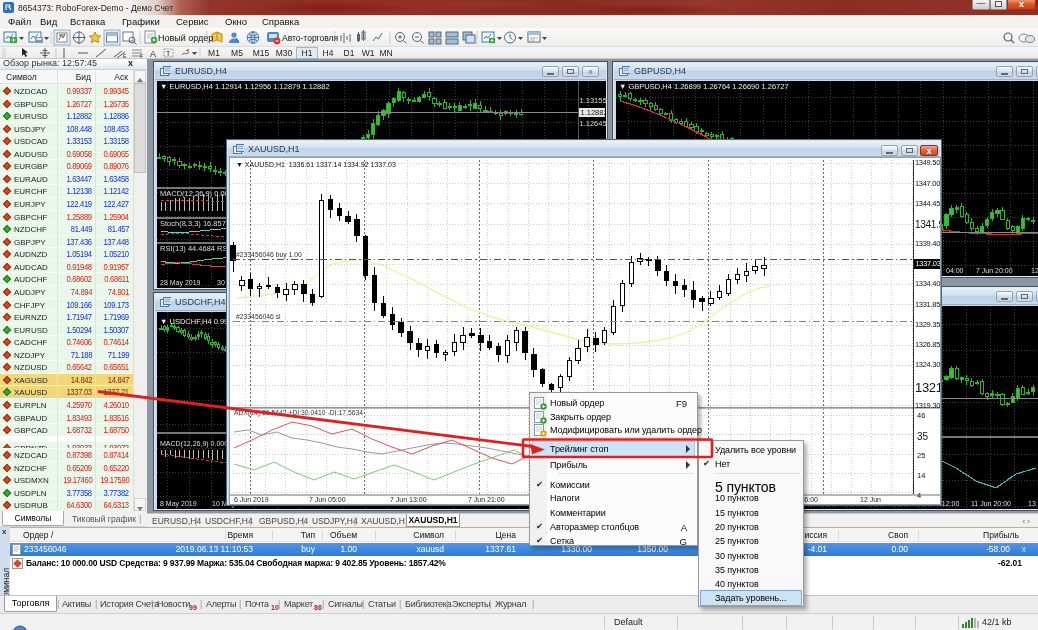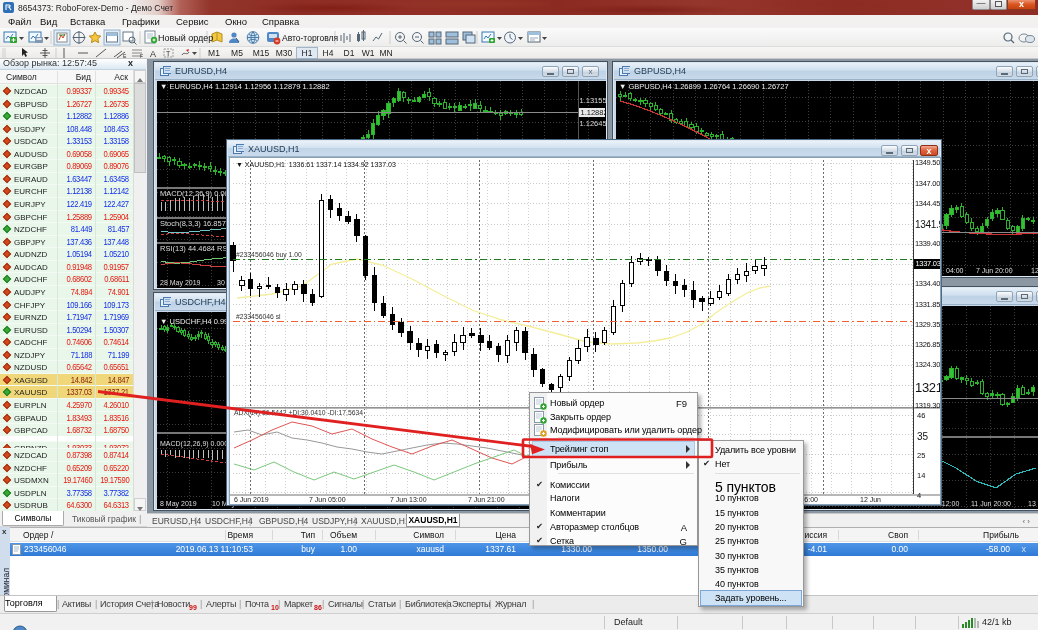--- a/index.html
+++ b/index.html
@@ -1083,23 +1083,31 @@
       <div class="tx" style="right:594px;top:1px">xauusd</div>
       <div class="tx" style="right:522px;top:1px">1337.61</div>
       <div class="tx" style="right:446px;top:1px">1330.00</div>
       <div class="tx" style="right:370px;top:1px">1350.00</div>
       <div class="tx" style="right:293px;top:1px">1337.03</div>
       <div class="tx" style="right:211px;top:1px">-4.01</div>
       <div class="tx" style="right:130px;top:1px">0.00</div>
       <div class="tx" style="right:28px;top:1px">-58.00</div>
       <div class="tx" style="right:12px;top:1px;font-size:9px;color:#cfe0f5">x</div>
     </div>
+    <div class="ab" style="left:0;top:29px;width:1028px;height:13px;font-size:8.5px;color:#000">
+      <svg class="ab" style="left:2px;top:1px" width="11" height="11">
+        <rect x="0.5" y="0.5" width="10" height="10" fill="#f5f5f5" stroke="#999"></rect>
+        <rect x="2.5" y="2.5" width="6" height="6" fill="#d2491c" transform="rotate(45 5.5 5.5)"></rect>
+      </svg>
+      <div class="tx" style="left:16px;top:1px;letter-spacing:-0.15px"><b>Баланс: 10 000.00 USD  Средства: 9 937.99  Маржа: 535.04  Свободная маржа: 9 402.85  Уровень: 1857.42%</b></div>
+      <div class="tx" style="right:16px;top:1px"><b>-62.01</b></div>
+    </div>
   </div>
 <div class="ab" style="left:0;top:595px;width:1038px;height:18px;background:#ececec;border-top:1px solid #c4c4c4">
-    <div class="ab" style="left:4px;top:0;width:53px;height:16px;background:#fff;border:1px solid #999;border-top:none;border-radius:0 0 2px 2px;font-size:9px;color:#000;line-height:15px">Торговля</div>
+    <div class="ab" style="left:4px;top:0;width:53px;height:16px;background:#fff;border:1px solid #999;border-top:none;border-radius:0 0 2px 2px;font-size:9px;text-align:center;color:#000;line-height:15px">Торговля</div>
     <div class="btab" style="left:62px">Активы</div>
     <div class="btab" style="left:100px">История Счета</div>
     <div class="btab" style="left:157px">Новости</div>
     <div class="tx" style="left:189px;top:8px;font-size:7px;color:#cc1111;font-weight:bold">99</div>
     <div class="btab" style="left:206px">Алерты</div>
     <div class="btab" style="left:245px">Почта</div>
     <div class="tx" style="left:271px;top:8px;font-size:7px;color:#cc1111;font-weight:bold">10</div>
     <div class="btab" style="left:284px">Маркет</div>
     <div class="tx" style="left:314px;top:8px;font-size:7px;color:#cc1111;font-weight:bold">86</div>
     <div class="btab" style="left:328px">Сигналы</div>

